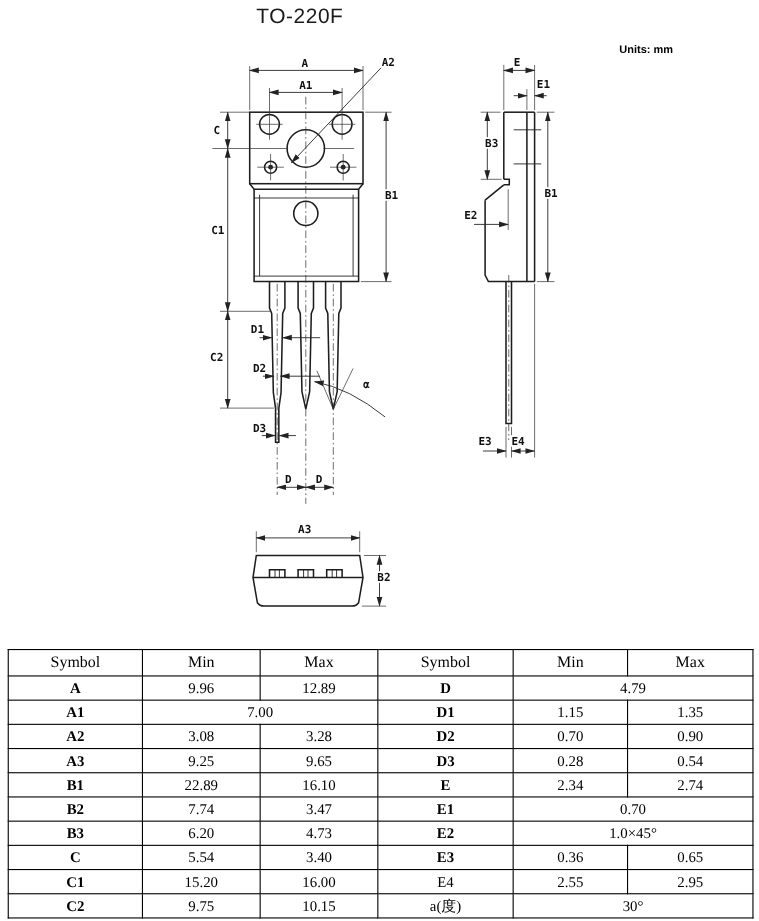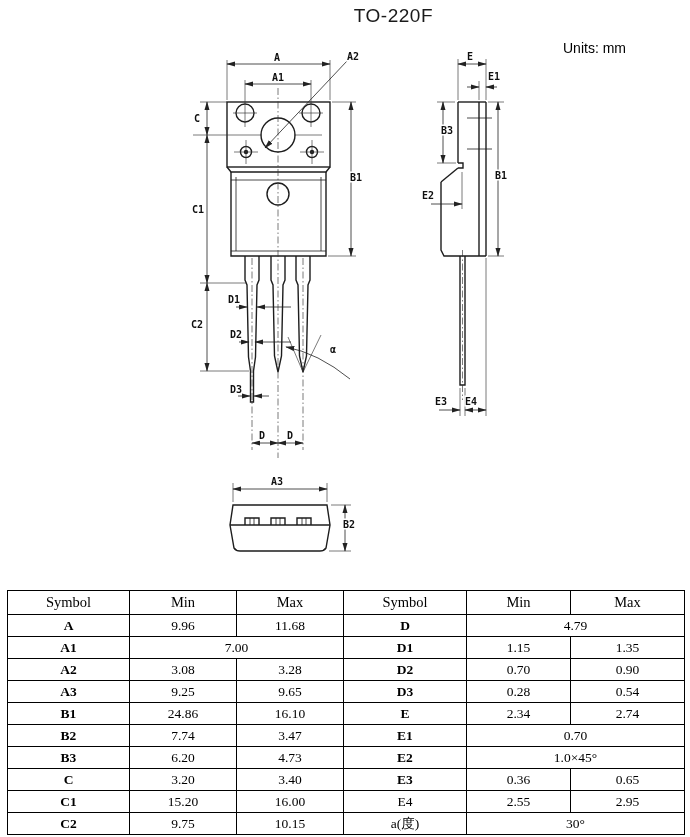--- a/index.html
+++ b/index.html
@@ -1,20 +1,20 @@
 <!DOCTYPE html>
 <html><head>
 <meta charset="utf-8">
 <style>
   html,body{margin:0;padding:0;background:#fff;}
   .page{position:relative;width:690px;height:837px;background:#ffffff;overflow:hidden;
         font-family:"Liberation Sans",sans-serif;color:#111;}
-  .title{position:absolute;left:233px;top:5px;width:200px;text-align:right;
+  .title{position:absolute;left:233px;top:5px;width:200px;text-align:left;
          font-size:19px;letter-spacing:0.5px;color:#1a1a1a;}
-  .units{position:absolute;left:563px;top:40px;font-size:14px;color:#000;}
+  .units{position:absolute;left:563px;top:40px;font-size:10px;color:#000;font-weight:bold;}
   svg.drawing{position:absolute;left:0;top:0;}
   .outline path,.outline rect,.outline circle{fill:none;stroke:#1d1d1d;stroke-width:1.4;}
   .inner path{fill:none;stroke:#1d1d1d;stroke-width:0.8;}
   .inner circle.dot{fill:#1d1d1d;stroke:none;}
   .thin path{fill:none;stroke:#333;stroke-width:0.65;}
   .thin path.cl{stroke-dasharray:7 2.5 1.5 2.5;}
   .dim path{fill:none;stroke:#222;stroke-width:0.8;}
   .dim-label{font:bold 10px "DejaVu Sans Mono",monospace;fill:#101010;
              paint-order:stroke;stroke:#ffffff;stroke-width:3px;
              text-anchor:middle;dominant-baseline:middle;}
@@ -208,21 +208,21 @@
           <th>Max</th>
           <th>Symbol</th>
           <th>Min</th>
           <th>Max</th>
         </tr>
       </thead>
     <tbody id="dims-body">
         <tr>
           <td class="sym">A</td>
           <td>9.96</td>
-          <td>11.68</td>
+          <td>12.89</td>
           <td class="sym">D</td>
           <td colspan="2">4.79</td>
         </tr>
         <tr>
           <td class="sym">A1</td>
           <td colspan="2">7.00</td>
           <td class="sym">D1</td>
           <td>1.15</td>
           <td>1.35</td>
         </tr>
@@ -237,21 +237,21 @@
         <tr>
           <td class="sym">A3</td>
           <td>9.25</td>
           <td>9.65</td>
           <td class="sym">D3</td>
           <td>0.28</td>
           <td>0.54</td>
         </tr>
         <tr>
           <td class="sym">B1</td>
-          <td>24.86</td>
+          <td>22.89</td>
           <td>16.10</td>
           <td class="sym">E</td>
           <td>2.34</td>
           <td>2.74</td>
         </tr>
         <tr>
           <td class="sym">B2</td>
           <td>7.74</td>
           <td>3.47</td>
           <td class="sym">E1</td>
@@ -259,21 +259,21 @@
         </tr>
         <tr>
           <td class="sym">B3</td>
           <td>6.20</td>
           <td>4.73</td>
           <td class="sym">E2</td>
           <td colspan="2">1.0×45°</td>
         </tr>
         <tr>
           <td class="sym">C</td>
-          <td>3.20</td>
+          <td>5.54</td>
           <td>3.40</td>
           <td class="sym">E3</td>
           <td>0.36</td>
           <td>0.65</td>
         </tr>
         <tr>
           <td class="sym">C1</td>
           <td>15.20</td>
           <td>16.00</td>
           <td class="sym normal">E4</td>

